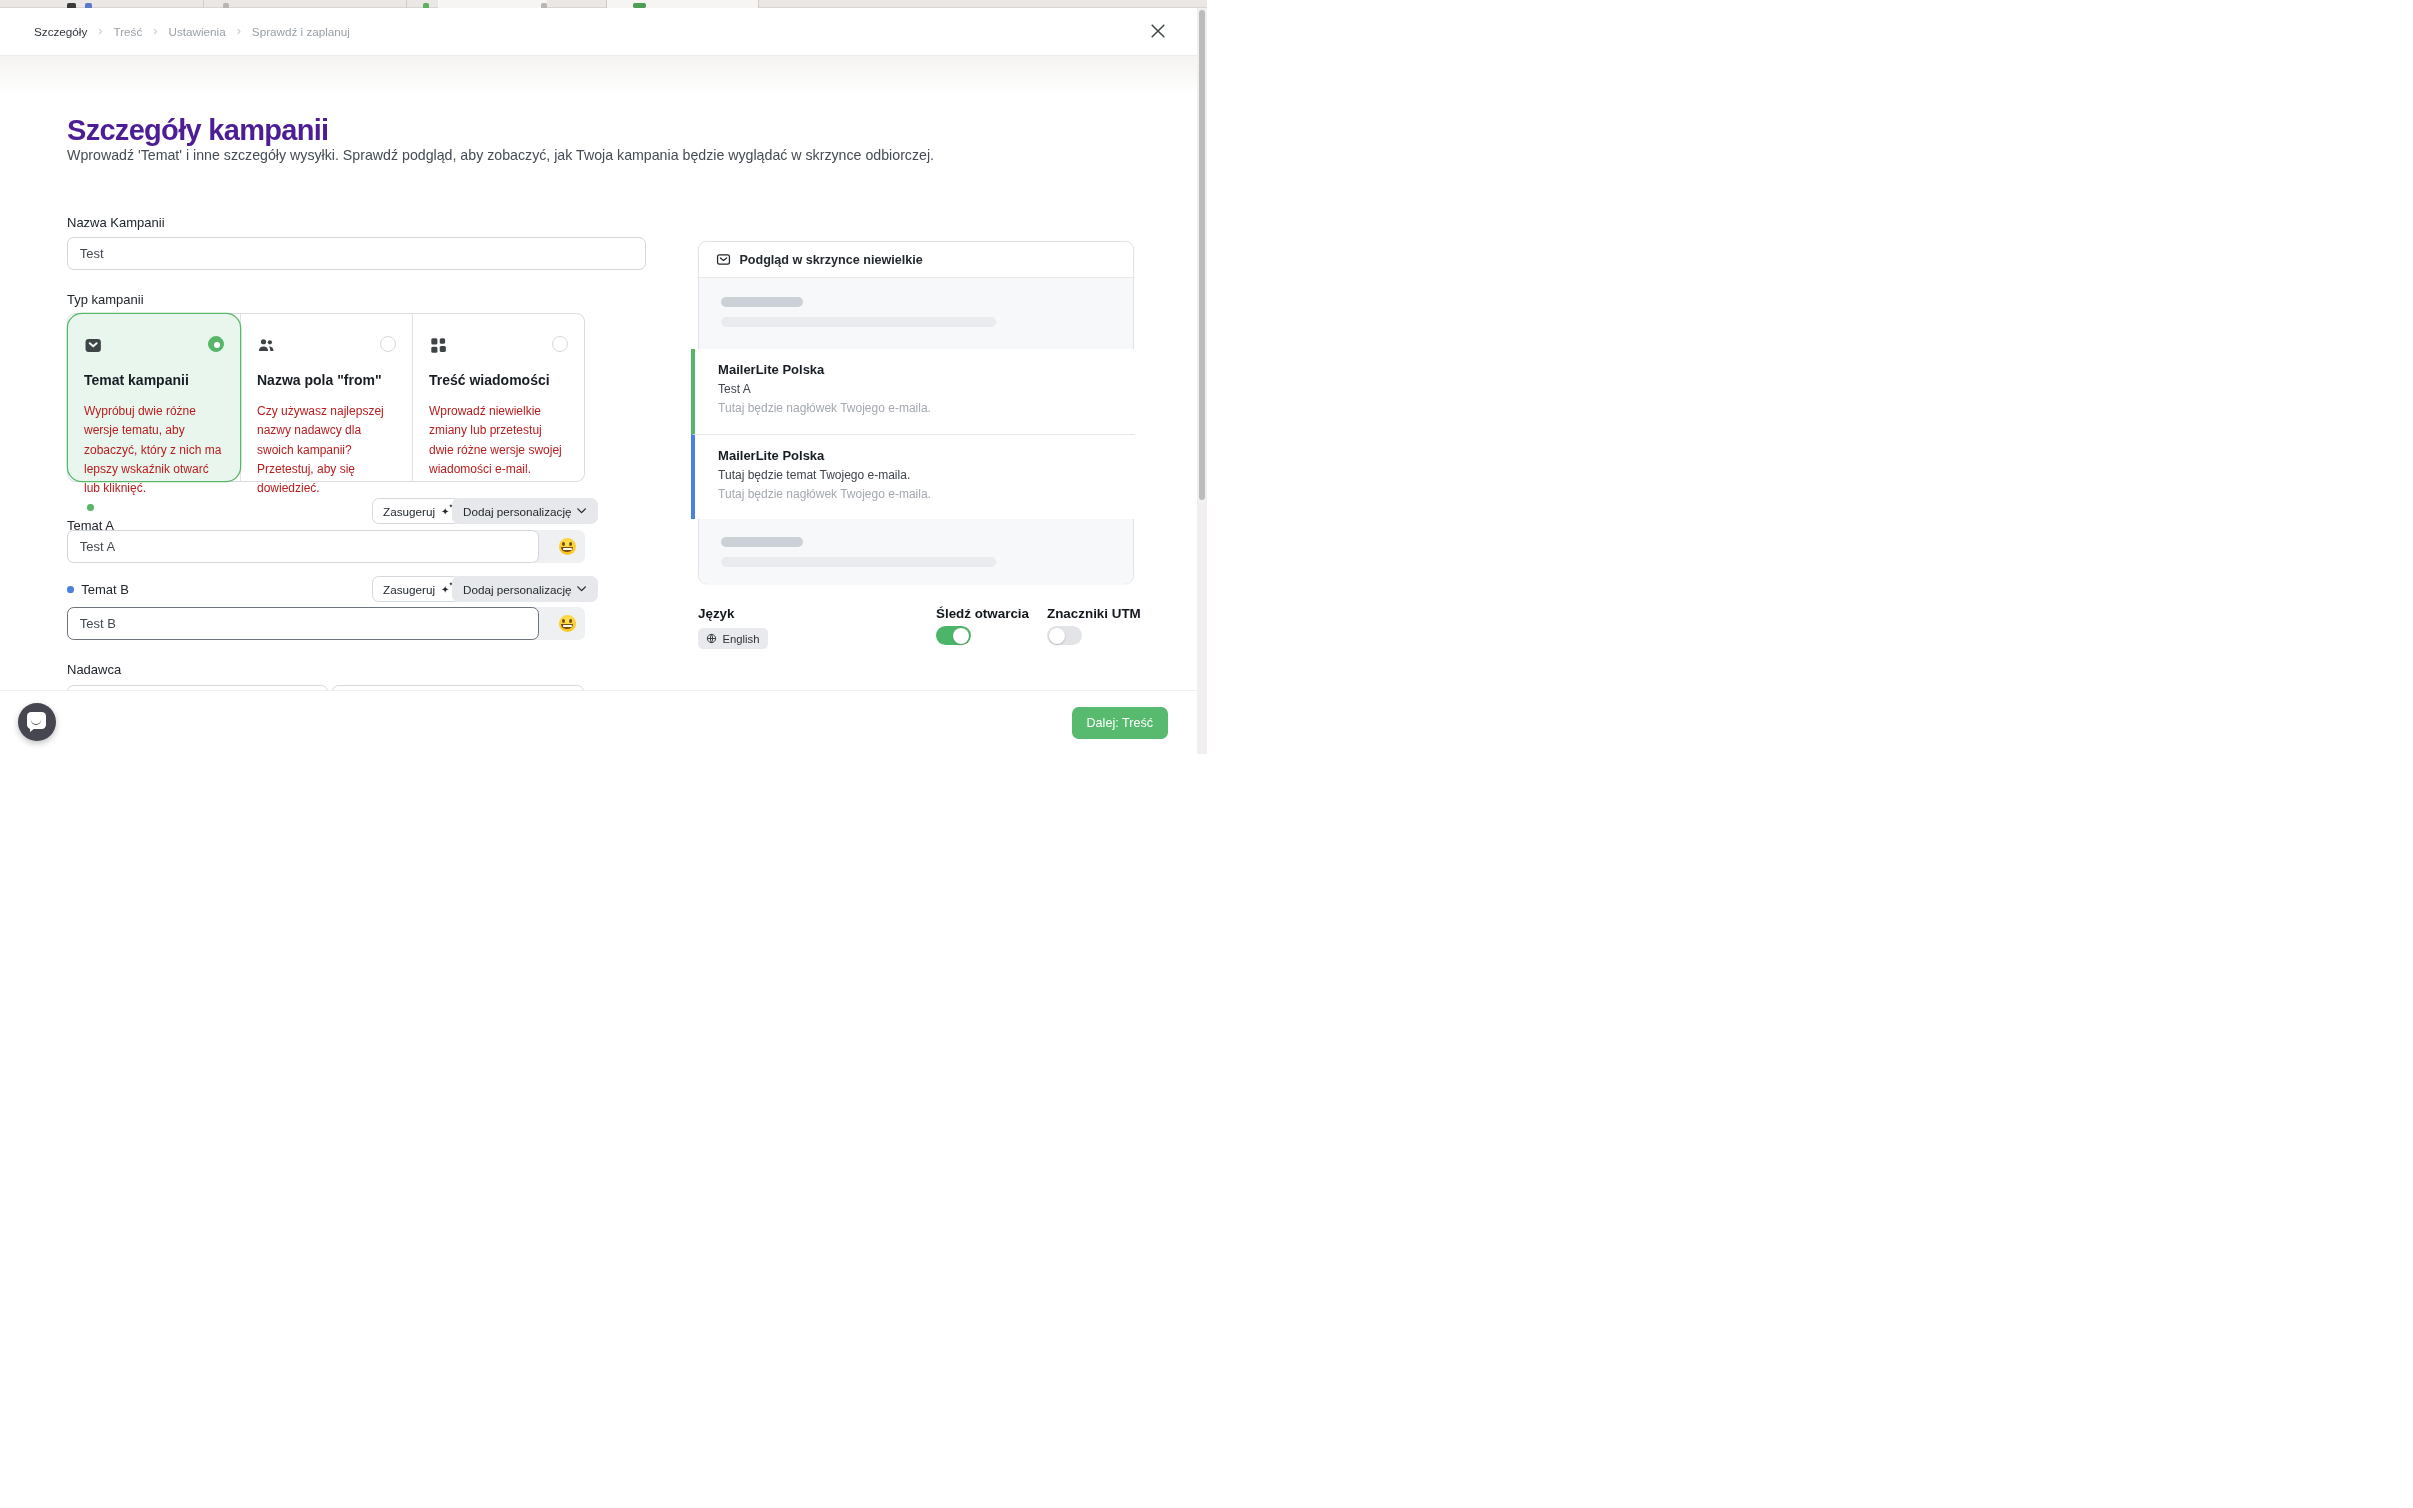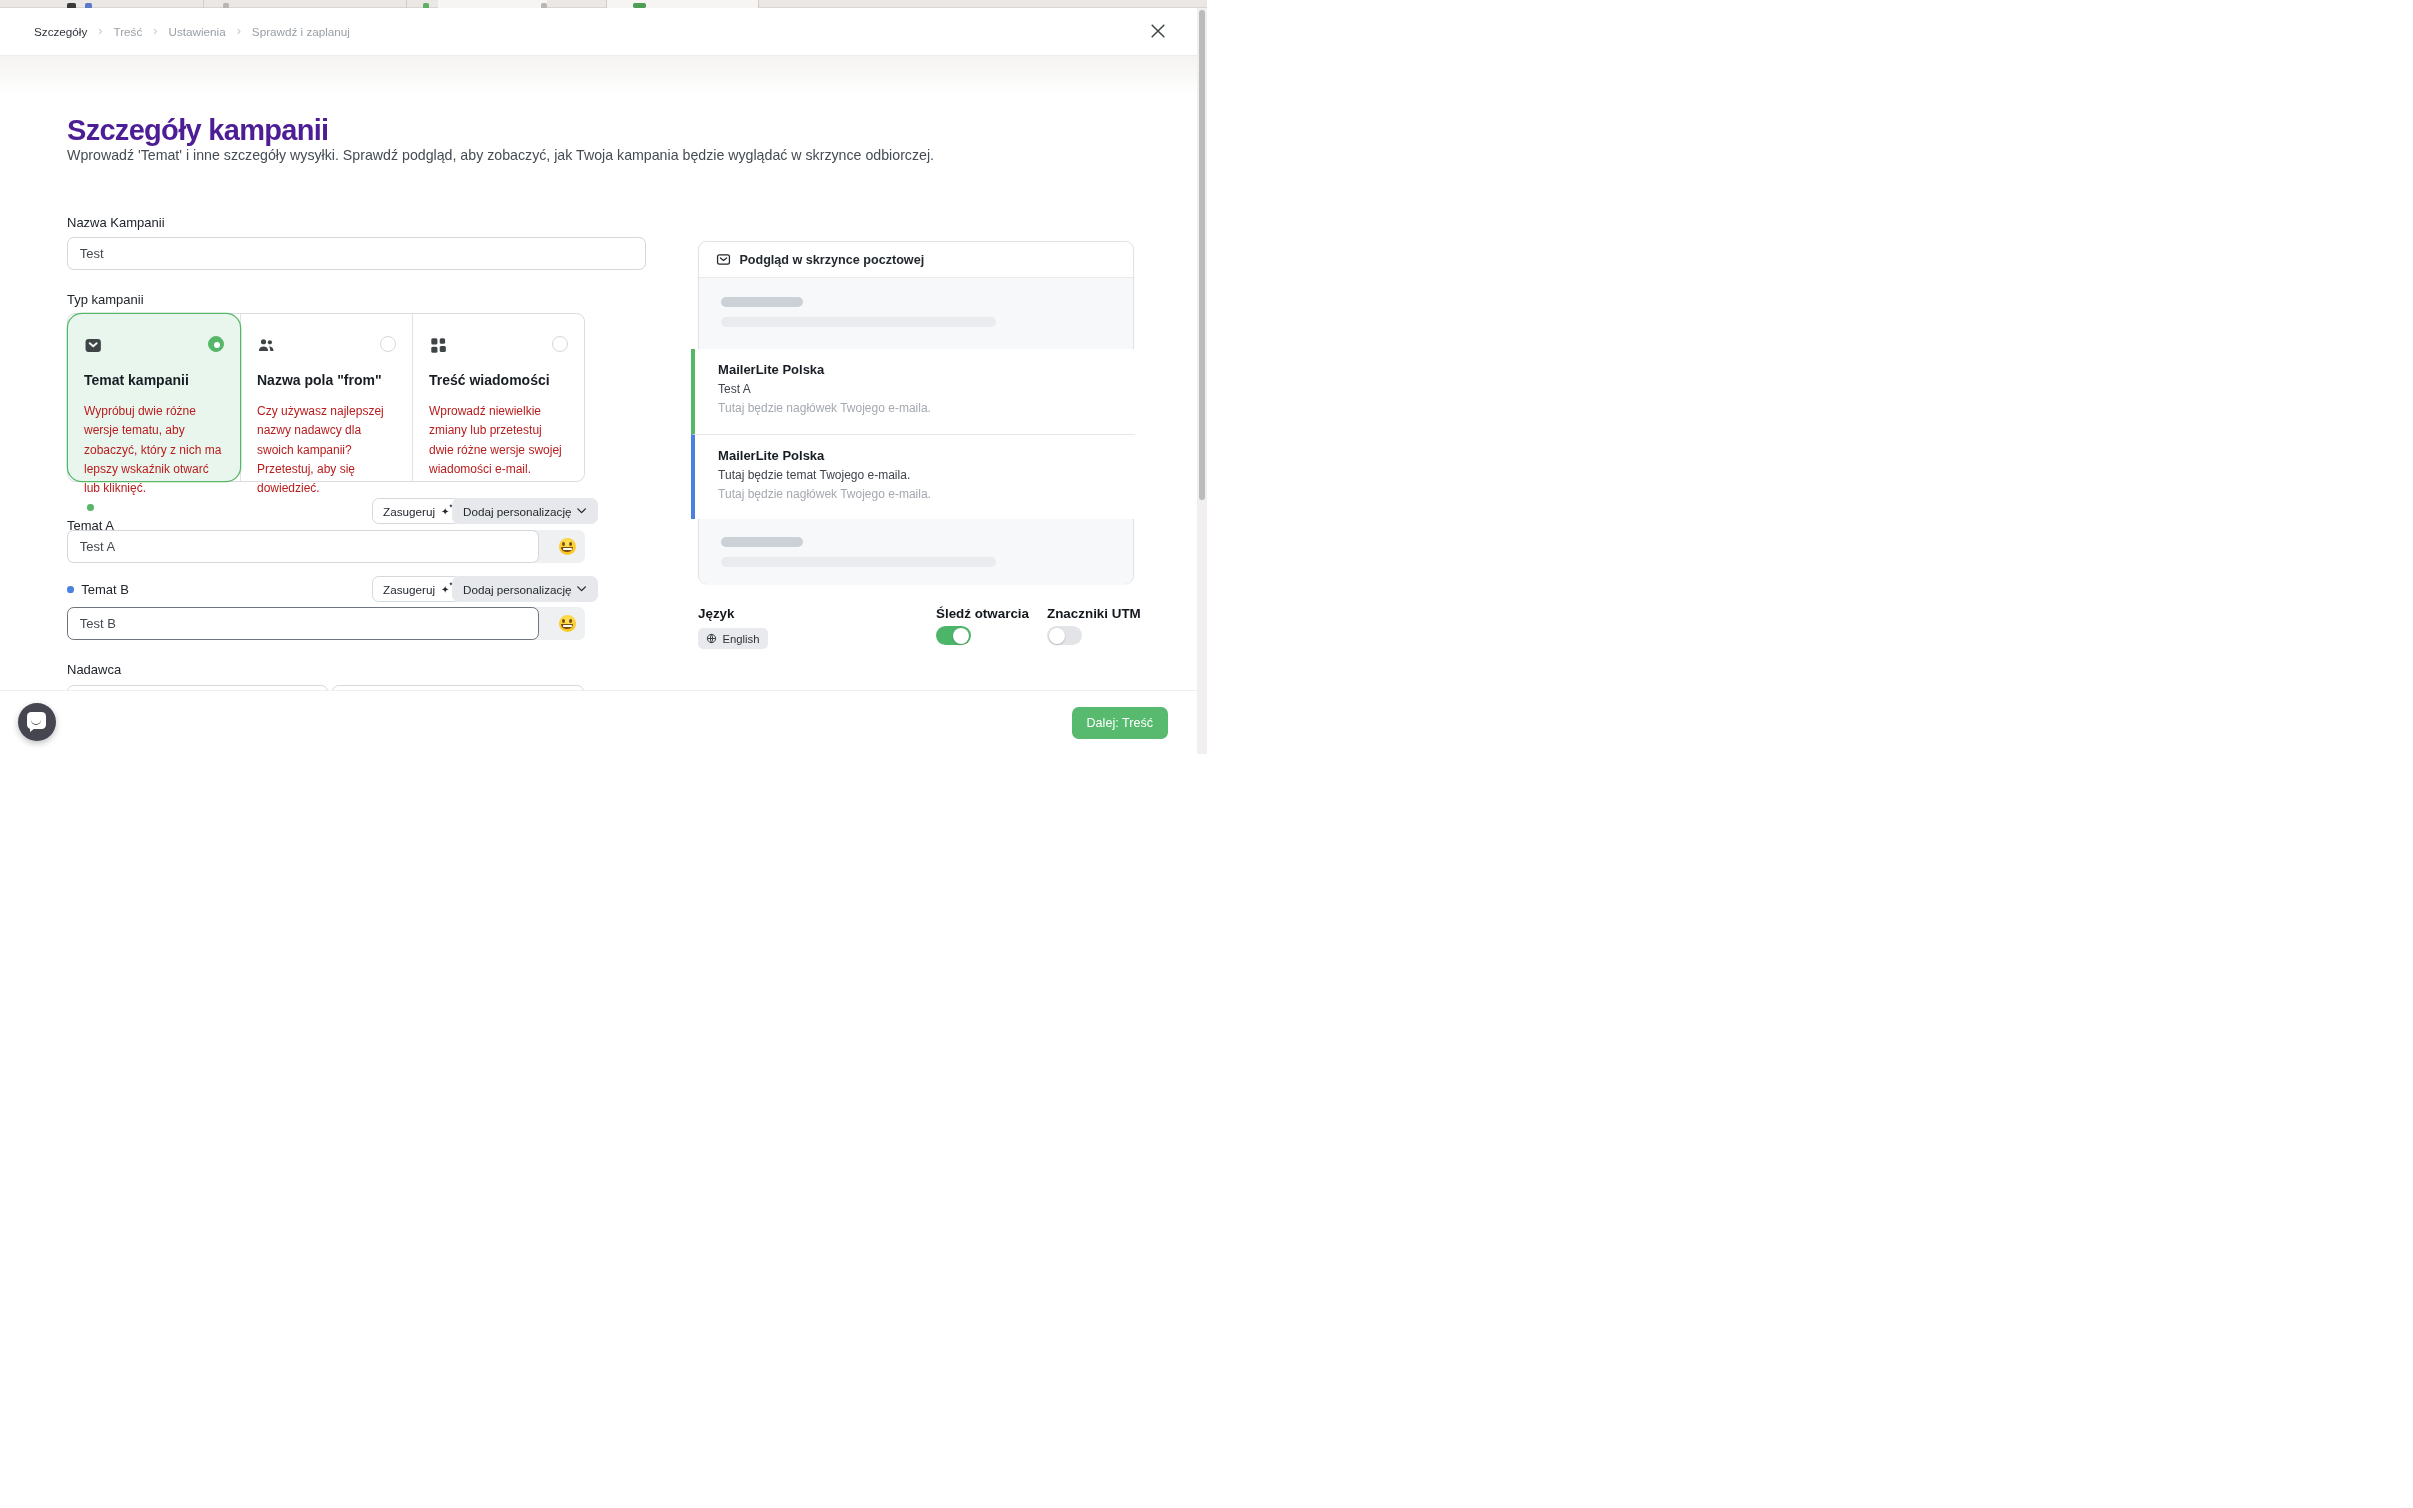--- a/index.html
+++ b/index.html
@@ -264,21 +264,21 @@
 <div class="sender-field" style="left:332px;width:252px;"></div>
 
 <div class="panel">
   <div class="panel-header">
     <span>
       <svg width="15" height="15" viewBox="0 0 24 24">
           <rect x="2.5" y="4.5" width="19" height="15" rx="3" fill="none" stroke="#23292f" stroke-width="2"></rect>
           <polyline points="7,9.5 12,13.5 17,9.5" fill="none" stroke="#23292f" stroke-width="2" stroke-linecap="round" stroke-linejoin="round"></polyline>
         </svg>
     </span>
-    <span>Podgląd w skrzynce pocztowej</span>
+    <span>Podgląd w skrzynce niewielkie</span>
   </div>
   <div class="skel-zone zoneA">
     <div class="skel dark" style="top:19px;"></div>
     <div class="skel light" style="top:39px;"></div>
   </div>
   <div class="prow" style="border-left-color:#57b768;">
     <div class="sender">MailerLite Polska</div>
     <div class="subject">Test A</div>
     <div class="snippet">Tutaj będzie nagłówek Twojego e-maila.</div>
   </div>

